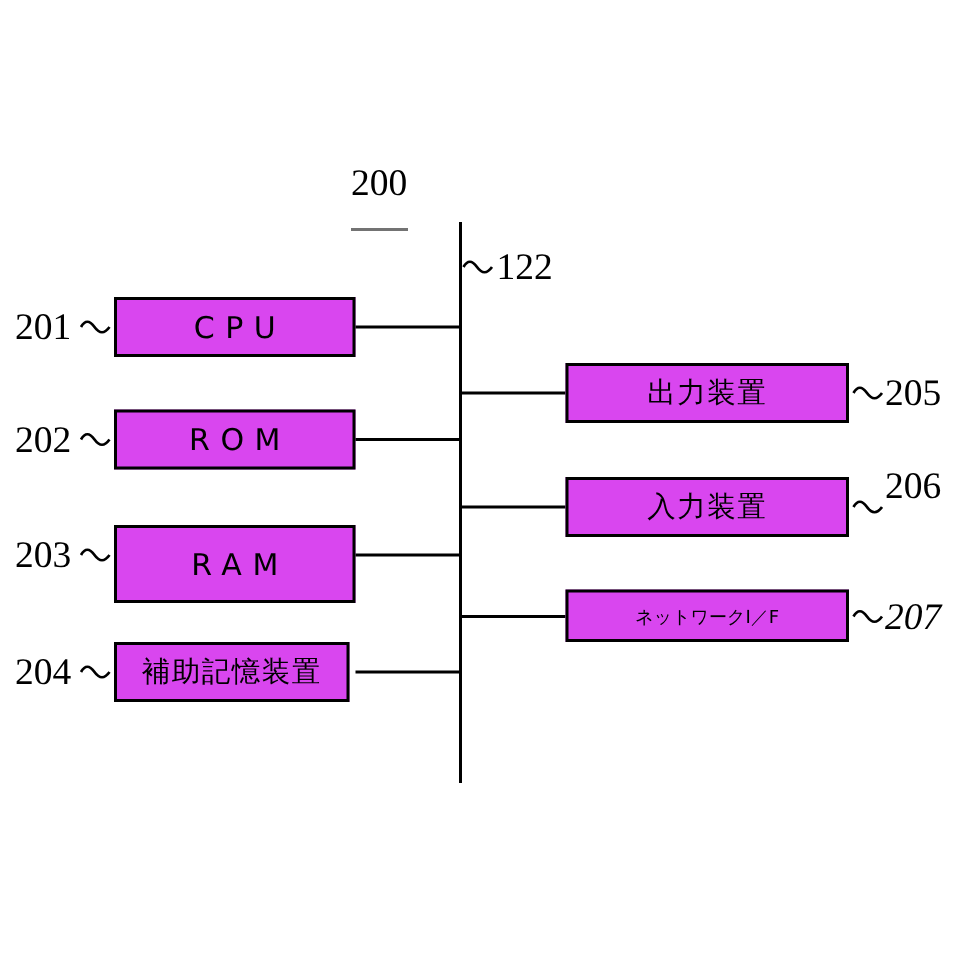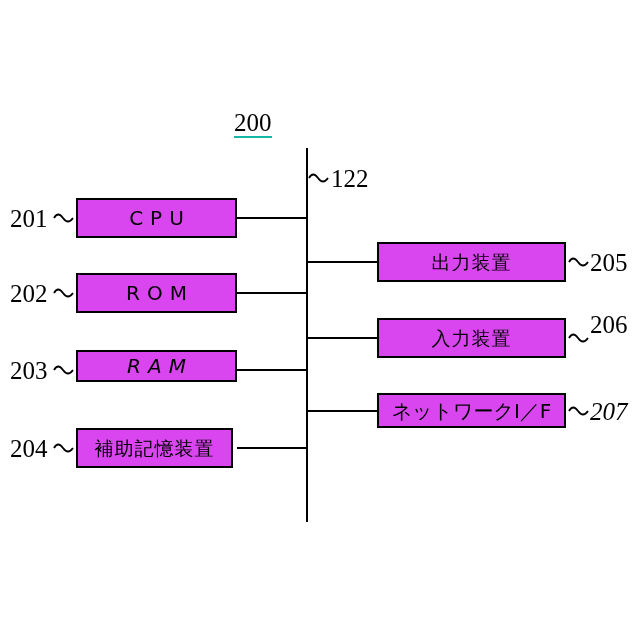--- a/index.html
+++ b/index.html
@@ -11,34 +11,34 @@
   #diagram{position:absolute;left:0;top:0;width:640px;height:640px;}
 
   .node{position:absolute;box-sizing:border-box;border:2px solid #000;background:#d946ef;
         display:flex;align-items:center;justify-content:center;}
   .node-label{
     font-family:"DejaVu Sans",sans-serif;
     font-size:19px;color:#000;line-height:1;white-space:nowrap;
   }
   .node-label.latin{letter-spacing:7px;text-indent:7px;font-size:20px;}
   .node-label.jp{letter-spacing:1px;}
-  .node-label.jp-tight{letter-spacing:0px;font-size:20px;}
+  .node-label.jp-tight{letter-spacing:0px;font-size:12px;}
 
   .bus{position:absolute;background:#000;width:2px;}
 
   .wire{position:absolute;background:#000;height:2px;}
 
   .ref{
     position:absolute;font-family:"Liberation Serif",serif;
     font-size:25px;color:#000;line-height:1;white-space:nowrap;
   }
   .title-ref{
     position:absolute;font-family:"Liberation Serif",serif;
     font-size:25px;color:#000;line-height:1;
-    border-bottom:2px solid #14b8a6;padding-bottom:1px;
+    border-bottom:2px solid #737373;padding-bottom:17px;
   }
   .tilde{position:absolute;width:22px;height:14px;}
 </style>
 </head>
 <body>
 
 <div id="diagram">
 
   <div class="title-ref" style="left:234px;top:110px;">200</div>
 
@@ -60,21 +60,21 @@
 
   <div class="node" style="left:76px;top:273px;width:161px;height:40px;">
     <span class="node-label latin">ROM</span>
   </div>
   <div class="wire" style="left:237px;top:292px;width:70px;"></div>
   <div class="ref" style="left:10px;top:281px;">202</div>
   <svg class="tilde" style="left:53px;top:286px;" viewBox="0 0 22 14">
     <path d="M1 7 Q5 0 10 7 T20 7" fill="none" stroke="#000" stroke-width="1.8"></path>
   </svg>
 
-  <div class="node" style="left:76px;top:350px;width:161px;height:32px;font-style:italic;">
+  <div class="node" style="left:76px;top:350px;width:161px;height:52px;">
     <span class="node-label latin">RAM</span>
   </div>
   <div class="wire" style="left:237px;top:369px;width:70px;"></div>
   <div class="ref" style="left:10px;top:358px;">203</div>
   <svg class="tilde" style="left:53px;top:363px;" viewBox="0 0 22 14">
     <path d="M1 7 Q5 0 10 7 T20 7" fill="none" stroke="#000" stroke-width="1.8"></path>
   </svg>
 
   <div class="node" style="left:76px;top:428px;width:157px;height:40px;">
     <span class="node-label jp">補助記憶装置</span>

